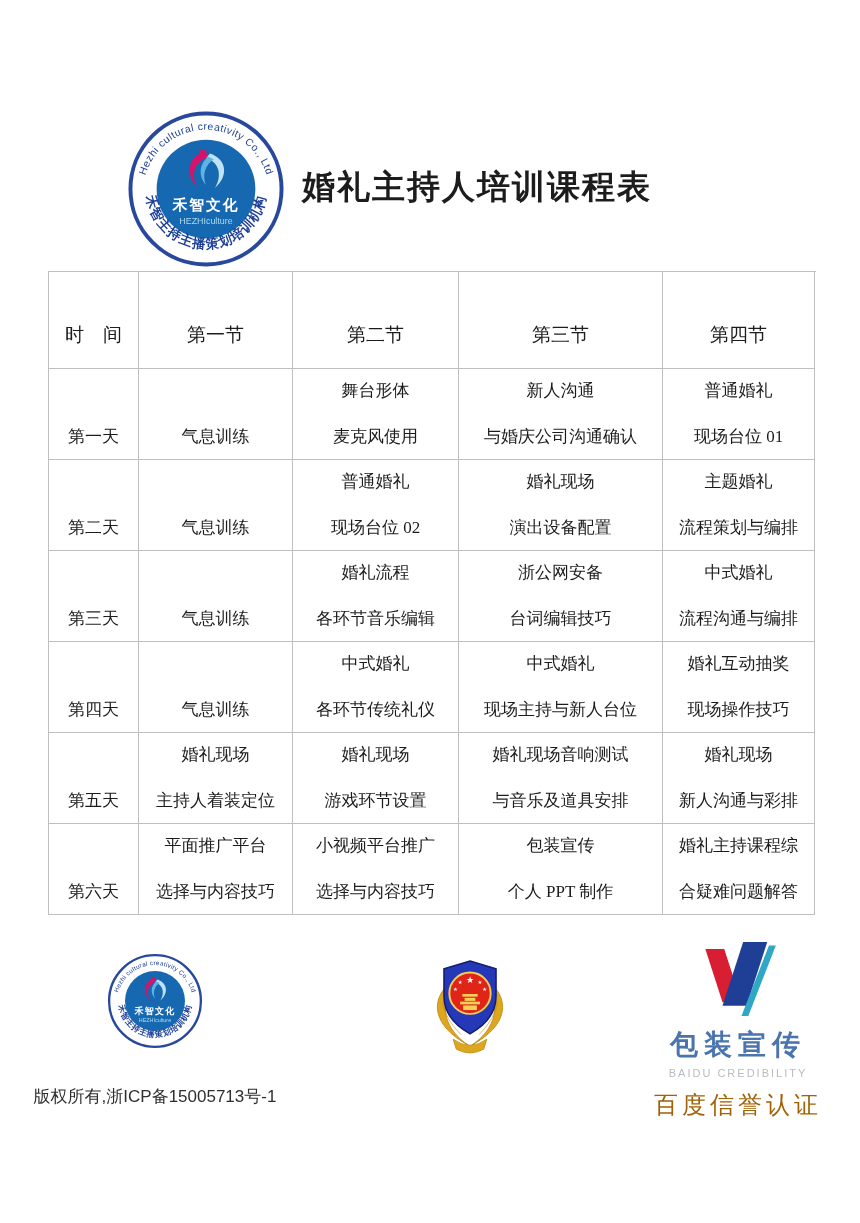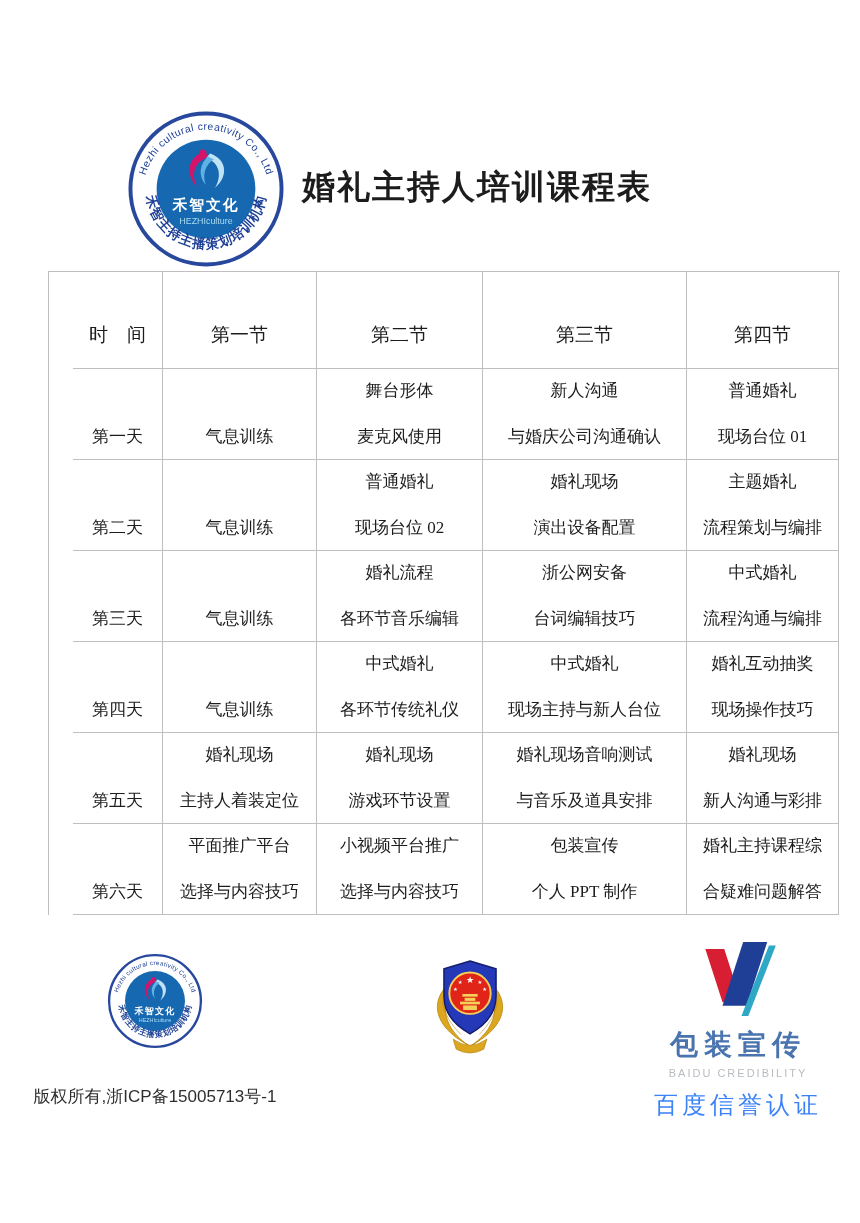--- a/index.html
+++ b/index.html
@@ -17,21 +17,20 @@
     font-size:33px; font-weight:700; letter-spacing:2px; white-space:nowrap;
   }
 
   
   .course-table {
     left:48px; top:271px; width:767px;
     display:grid;
     grid-template-columns:90px 154px 166px 204px 152px;
     border-top:1px solid #bfbfbf; border-left:1px solid #bfbfbf;
     background:#fff;
-    padding-left:24px;
   }
   .cell {
     box-sizing:border-box;
     border-right:1px solid #bfbfbf; border-bottom:1px solid #bfbfbf;
     display:flex; flex-direction:column; justify-content:flex-end; align-items:center;
     text-align:center;
   }
   .cell.header { height:97px; padding-bottom:22px; font-size:19px; }
   .cell.data   { height:91px; padding-bottom:11px; gap:24px; font-size:17px;justify-content:flex-end; }
   .line { min-height:22px; line-height:22px; white-space:nowrap; }
@@ -52,21 +51,21 @@
   .baidu-name-cn {
     margin-top:4px; font-family:"Liberation Sans","DejaVu Sans",sans-serif;
     font-size:28px; font-weight:600; letter-spacing:6px; color:#4a74ae; white-space:nowrap;
   }
   .baidu-name-en {
     margin-top:3px; font-family:"Liberation Sans","DejaVu Sans",sans-serif;
     font-size:11px; letter-spacing:2px; color:#b7bcc1; white-space:nowrap;
   }
   .baidu-cert {
     margin-top:10px; font-family:Liberation Mono, monospace;
-    font-size:24px; letter-spacing:4px; color:#3b82f6; white-space:nowrap;
+    font-size:24px; letter-spacing:4px; color:#a16207; white-space:nowrap;
   }
 </style>
 </head>
 <body>
 
 <div class="abs brand-logo-top">
   <svg viewBox="0 0 160 160" width="158" height="158">
     <defs>
       <path id="arcT1" d="M 16,84 A 64,64 0 0 1 144,84" fill="none"></path>
       <path id="arcB1" d="M 20,90 A 61,61 0 0 0 140,90" fill="none"></path>

